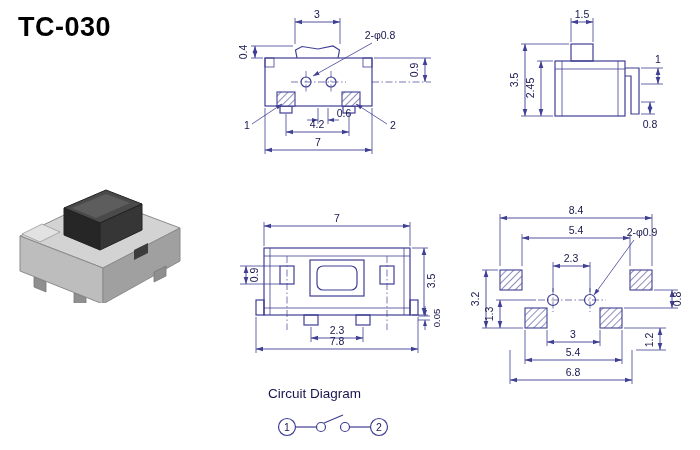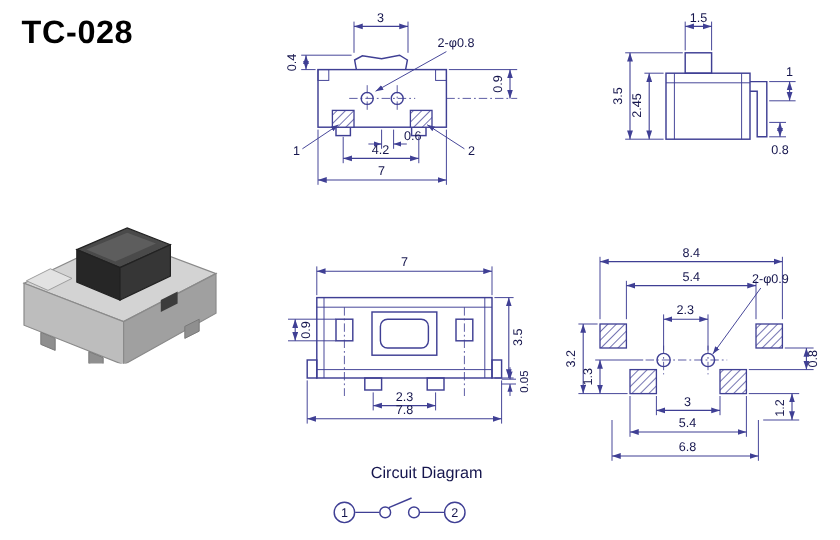--- a/index.html
+++ b/index.html
@@ -3,21 +3,21 @@
 <meta charset="utf-8">
 <style>
   * { margin:0; padding:0; box-sizing:border-box; }
   html,body { width:700px; height:450px; }
   body { background:#ffffff; font-family:"Liberation Sans", sans-serif; }
   .sheet { position:relative; width:700px; height:450px; background:#fff; overflow:hidden; }
   .abs { position:absolute; }
   .page-title { left:18px; top:12px; font-size:27px; font-weight:bold; color:#000; letter-spacing:.5px; }
   .section-title { font-size:13.5px; color:#16164e; }
   .pcb-title { left:503px; top:186px; }
-  .circuit-title { left:268px; top:386px; width:134px; text-align:right; }
+  .circuit-title { left:268px; top:386px; width:134px; text-align:left; }
   svg text { font-family:"Liberation Sans", sans-serif; font-size:10.5px; fill:#16164e; }
   svg text.sm { font-size:9.5px; }
   .outline { stroke:#3f3f94; stroke-width:1.2; fill:none; }
   .thin    { stroke:#3f3f94; stroke-width:.8;  fill:none; }
   .dim     { stroke:#3f3f94; stroke-width:.9;  fill:none; }
   .dash    { stroke:#3f3f94; stroke-width:.7;  fill:none; stroke-dasharray:7 2.5 1.5 2.5; }
   .pad     { fill:url(#hatch); stroke:#3f3f94; stroke-width:1.1; }
 </style>
 </head>
 <body>
@@ -29,21 +29,21 @@
       <marker id="arr" viewBox="0 0 10 6" refX="9" refY="3" markerWidth="9" markerHeight="6" orient="auto-start-reverse">
         <path d="M0,0 L9,3 L0,6 Z" fill="#3f3f94"></path>
       </marker>
       <pattern id="hatch" width="5" height="5" patternUnits="userSpaceOnUse" patternTransform="rotate(45)">
         <rect width="5" height="5" fill="#ffffff"></rect>
         <line x1="0" y1="0" x2="0" y2="5" stroke="#3f3f94" stroke-width="1.2"></line>
       </pattern>
     </defs>
   </svg>
 
-  <div class="abs page-title">TC-028</div>
+  <div class="abs page-title">TC-030</div>
 
   <svg class="abs" style="left:8px;top:158px" width="190" height="145" viewBox="0 0 190 145">
     <g>
       <polygon points="12,78 92,40 172,70 95,110" stroke="#8a8a8a" stroke-width="1" fill="#d3d3d3"></polygon>
       <polygon points="12,78 95,110 95,146 12,113" stroke="#8a8a8a" stroke-width="1" fill="#bdbdbd"></polygon>
       <polygon points="95,110 172,70 172,103 95,146" stroke="#8a8a8a" stroke-width="1" fill="#a0a0a0"></polygon>
       <polygon points="14,76 34,66 52,74 32,84" fill="#e2e2e2" stroke="#9a9a9a" stroke-width=".8"></polygon>
       <polygon points="126,92 140,85 140,95 126,102" fill="#3c3c3c"></polygon>
       <polygon points="26,119 38,124 38,134 26,129" fill="#8f8f8f" stroke="#777" stroke-width=".8"></polygon>
       <polygon points="66,135 78,140 78,150 66,145" fill="#8f8f8f" stroke="#777" stroke-width=".8"></polygon>

